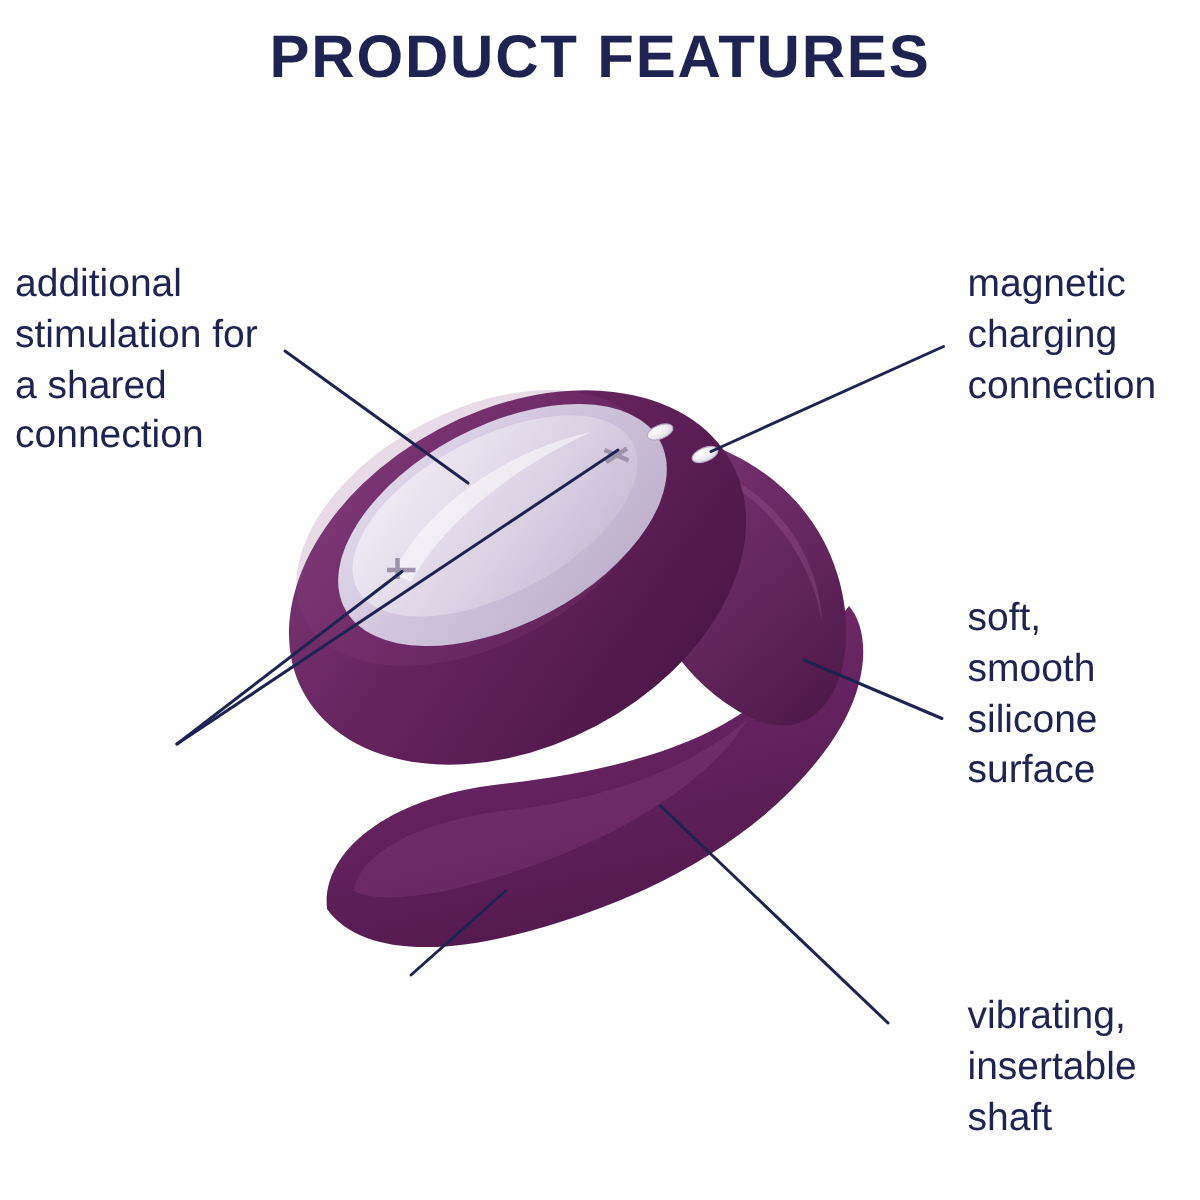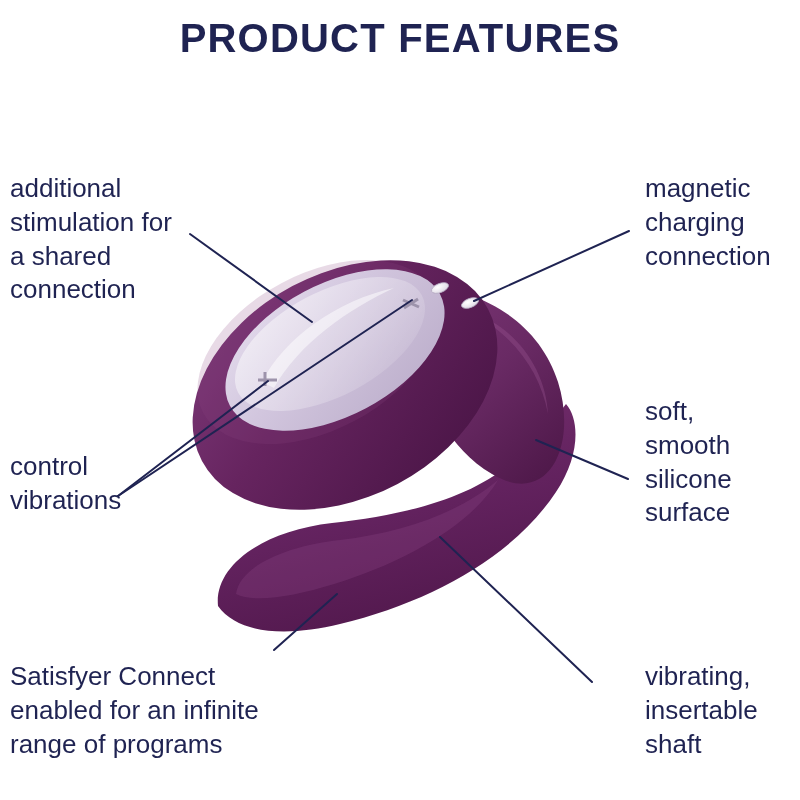--- a/index.html
+++ b/index.html
@@ -163,26 +163,21 @@
       <line x1="628" y1="479" x2="536" y2="440"></line>
       <line x1="592" y1="682" x2="440" y2="537"></line>
     </g>
   </svg>
 
   <div class="callout left" id="callout-additional">additional
 stimulation for
 a shared
 connection</div>
 
-  <div class="callout left" id="callout-control">control
-vibrations</div>
 
-  <div class="callout left" id="callout-connect">Satisfyer Connect
-enabled for an infinite
-range of programs</div>
 
   <div class="callout right" id="callout-magnetic">magnetic
 charging
 connection</div>
 
   <div class="callout right" id="callout-silicone">soft,
 smooth
 silicone
 surface</div>
 

